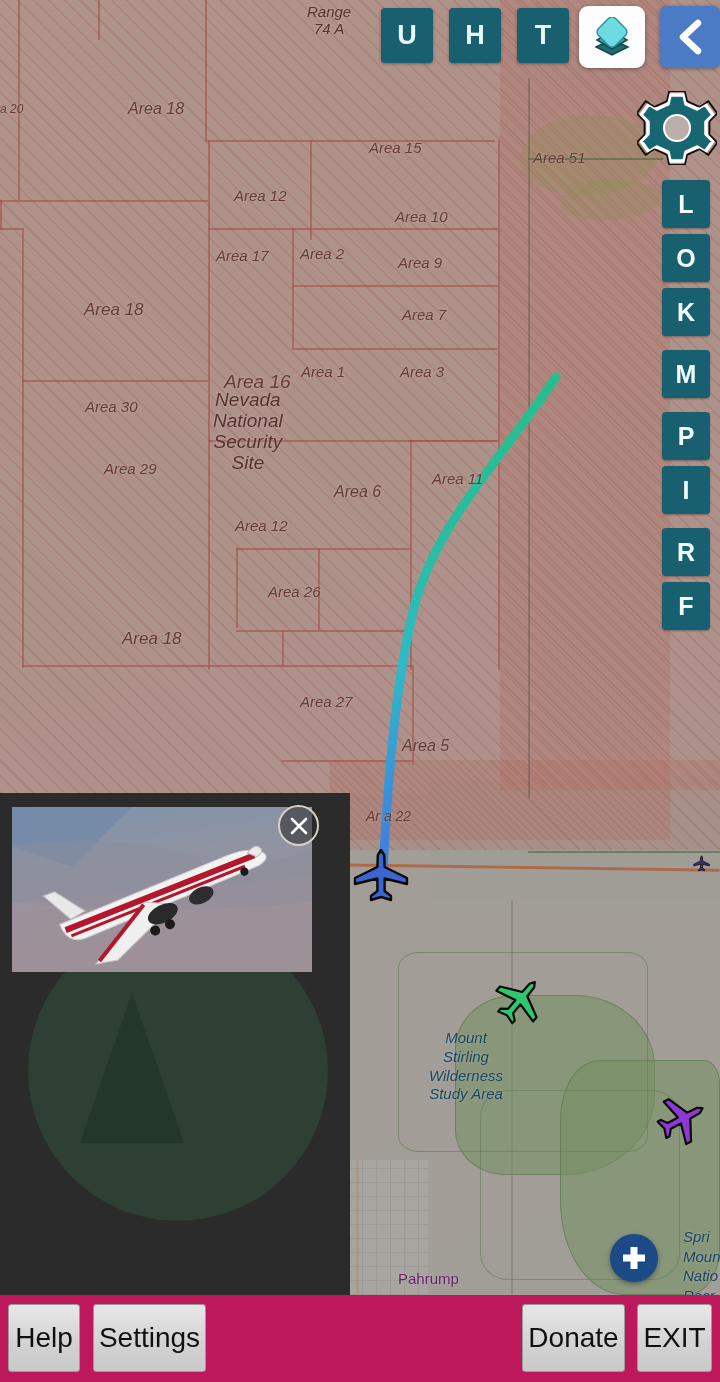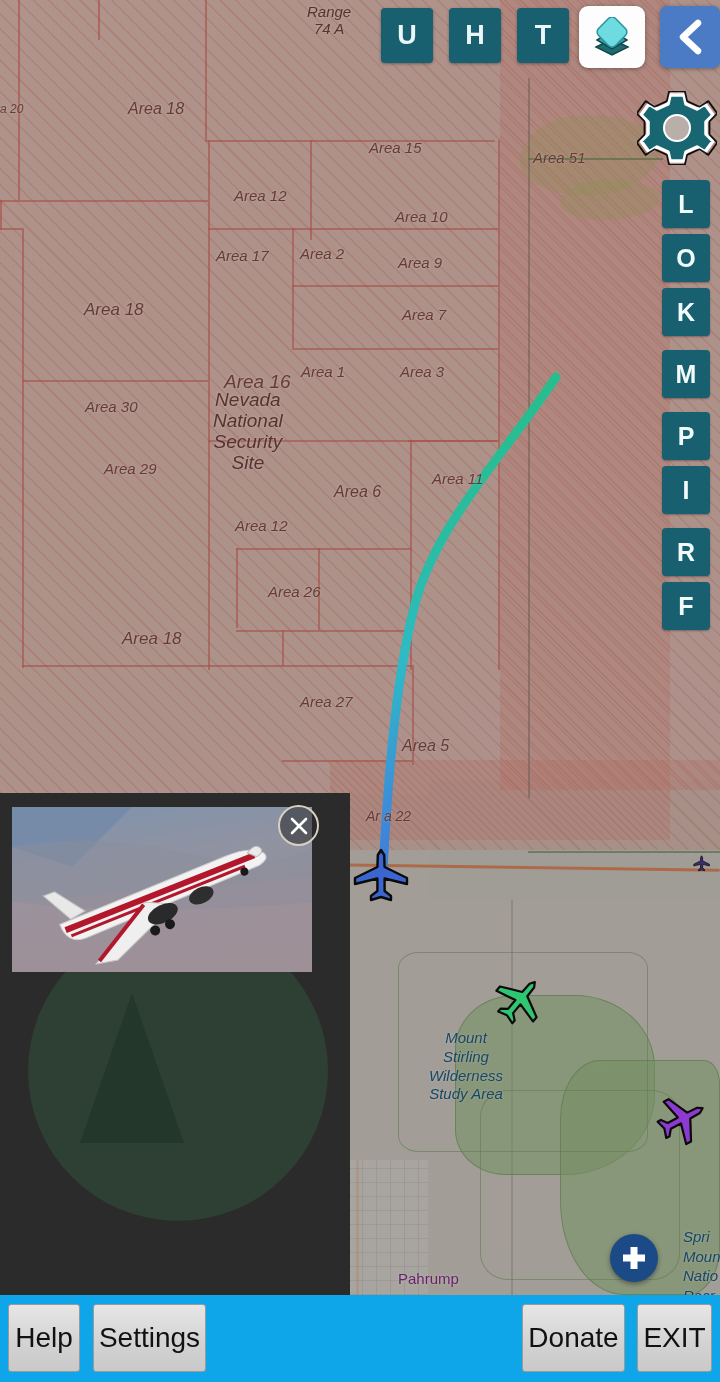--- a/index.html
+++ b/index.html
@@ -143,21 +143,21 @@
   .closebtn {
     position:absolute; left:278px; top:805px; width:41px; height:41px;
     border-radius:50%; border:2px solid #d8cfc2;
     display:flex; align-items:center; justify-content:center;
     background:rgba(40,40,40,0.55);
   }
 
   
   #bottombar {
     position:absolute; left:0; top:1295px; width:720px; height:87px;
-    background:#0ea5e9;
+    background:#be185d;
   }
   .bbtn {
     position:absolute; top:9px; height:68px;
     background:linear-gradient(180deg,#e6e6e6 0%,#d2d2d2 60%,#c9c9c9 100%);
     border-radius:3px; color:#111; font-size:28px;
     display:flex; align-items:center; justify-content:center;
     border:1px solid #9a9a9a;
   }
 </style>
 </head>

